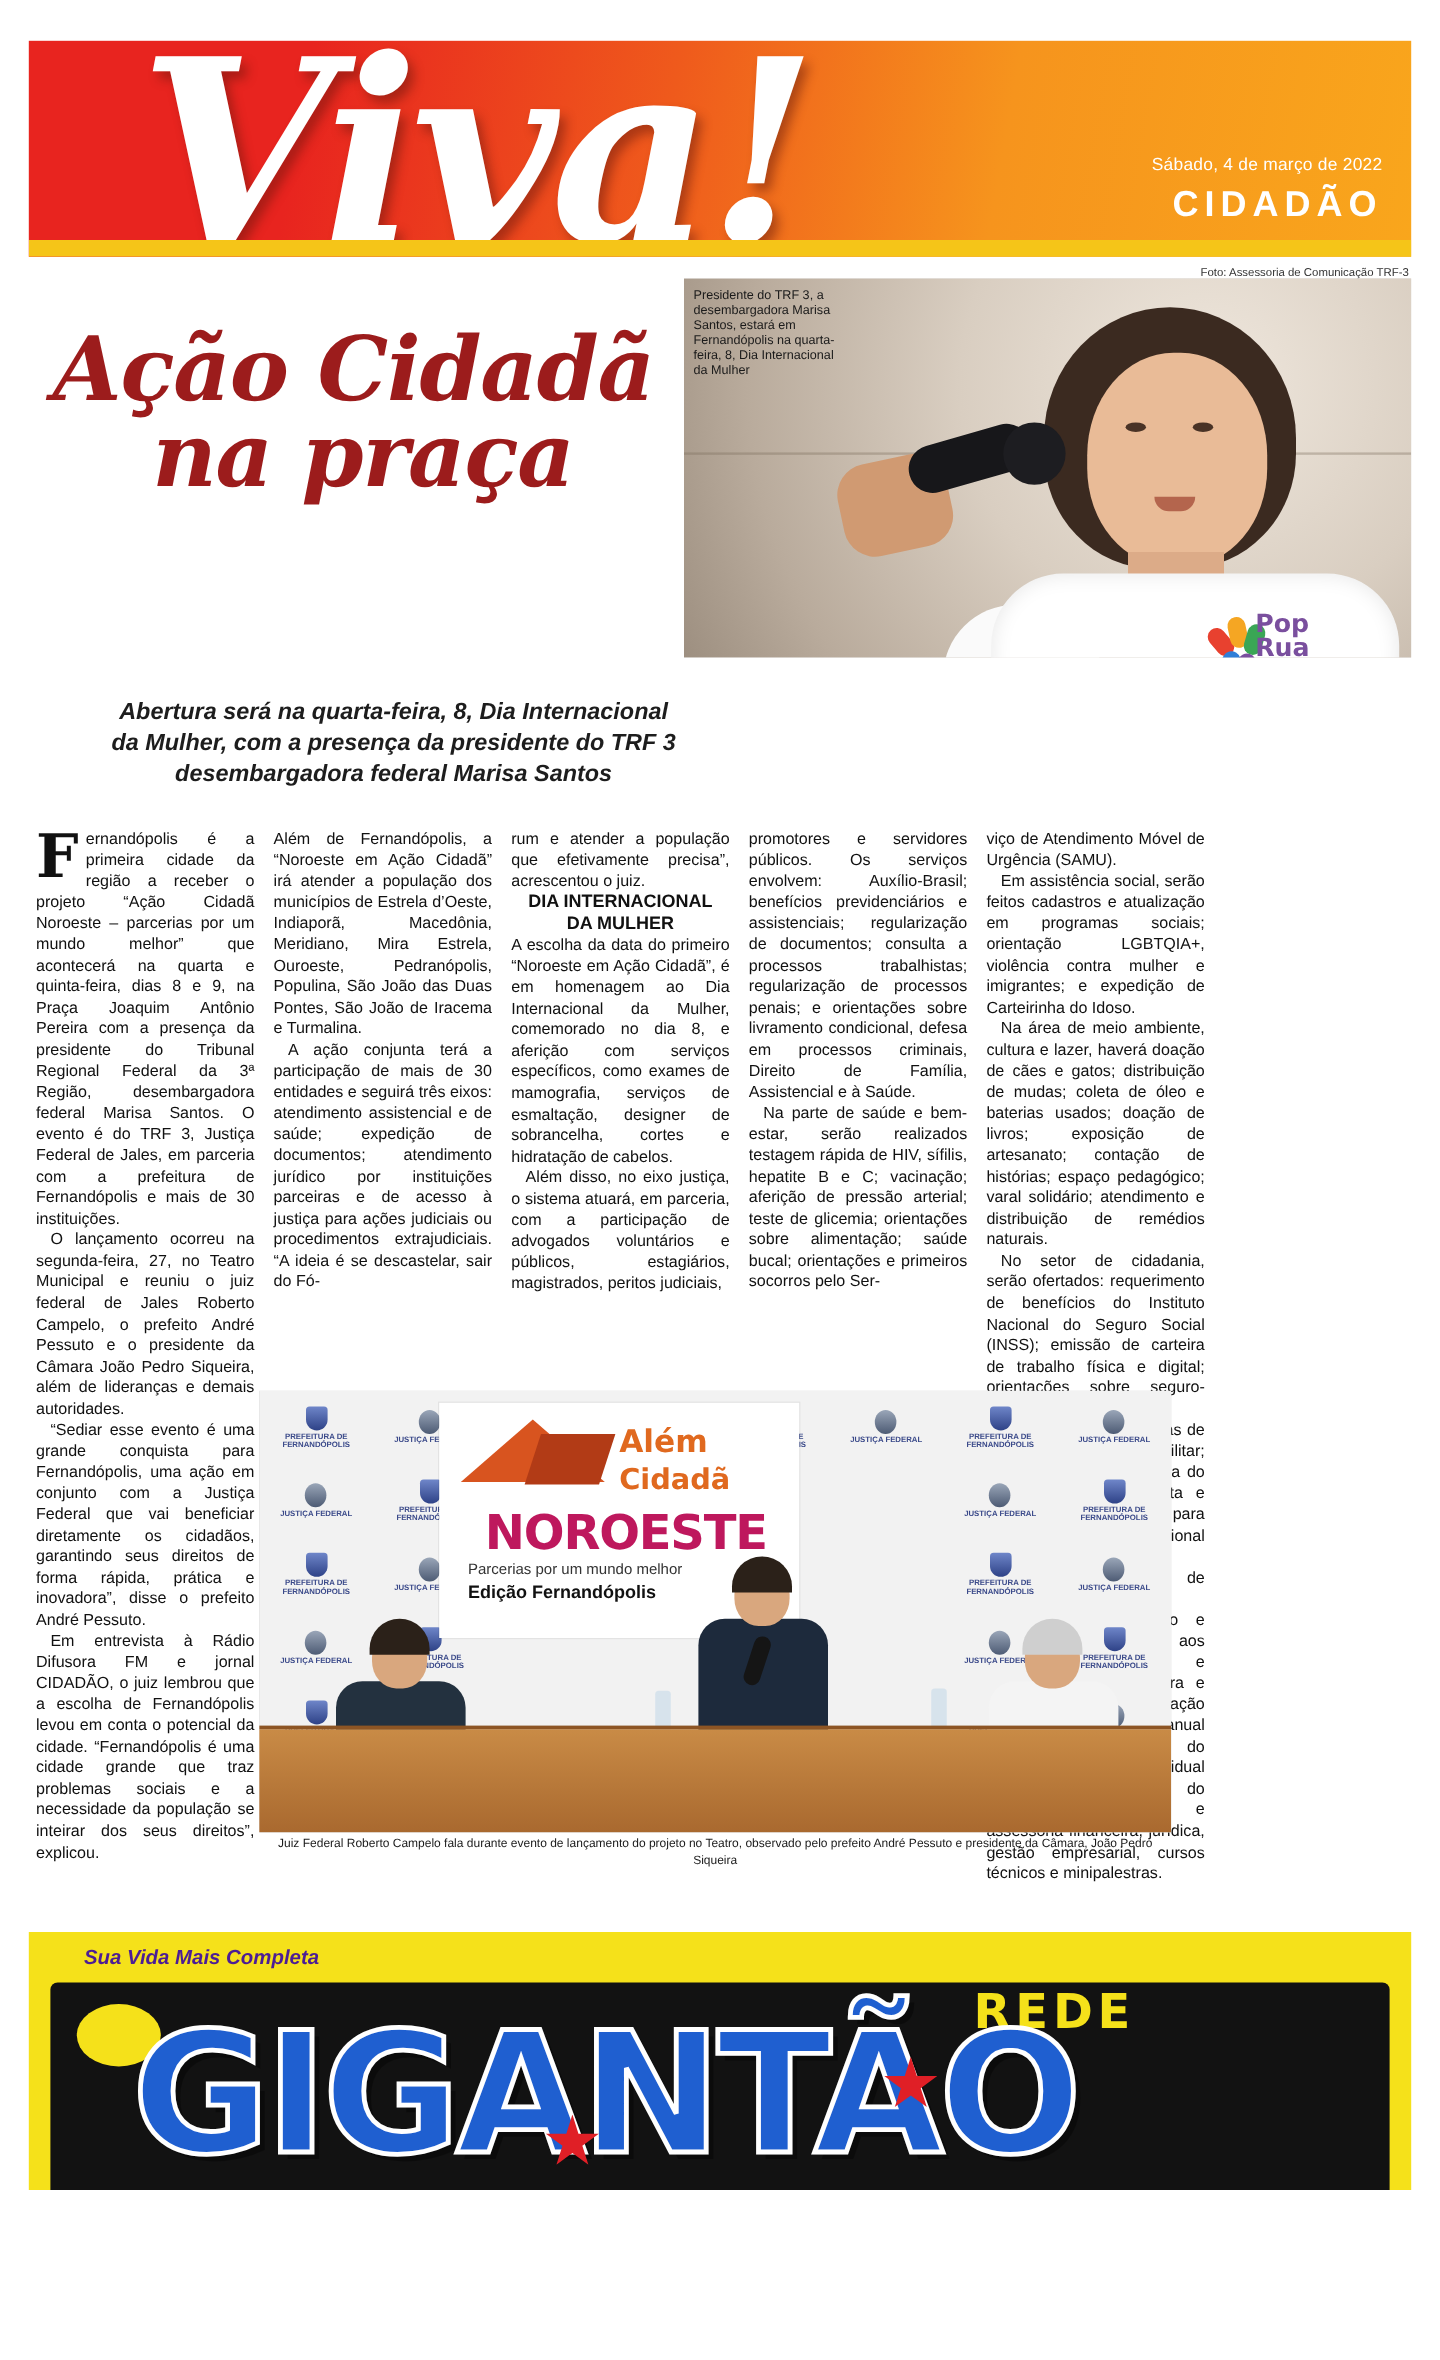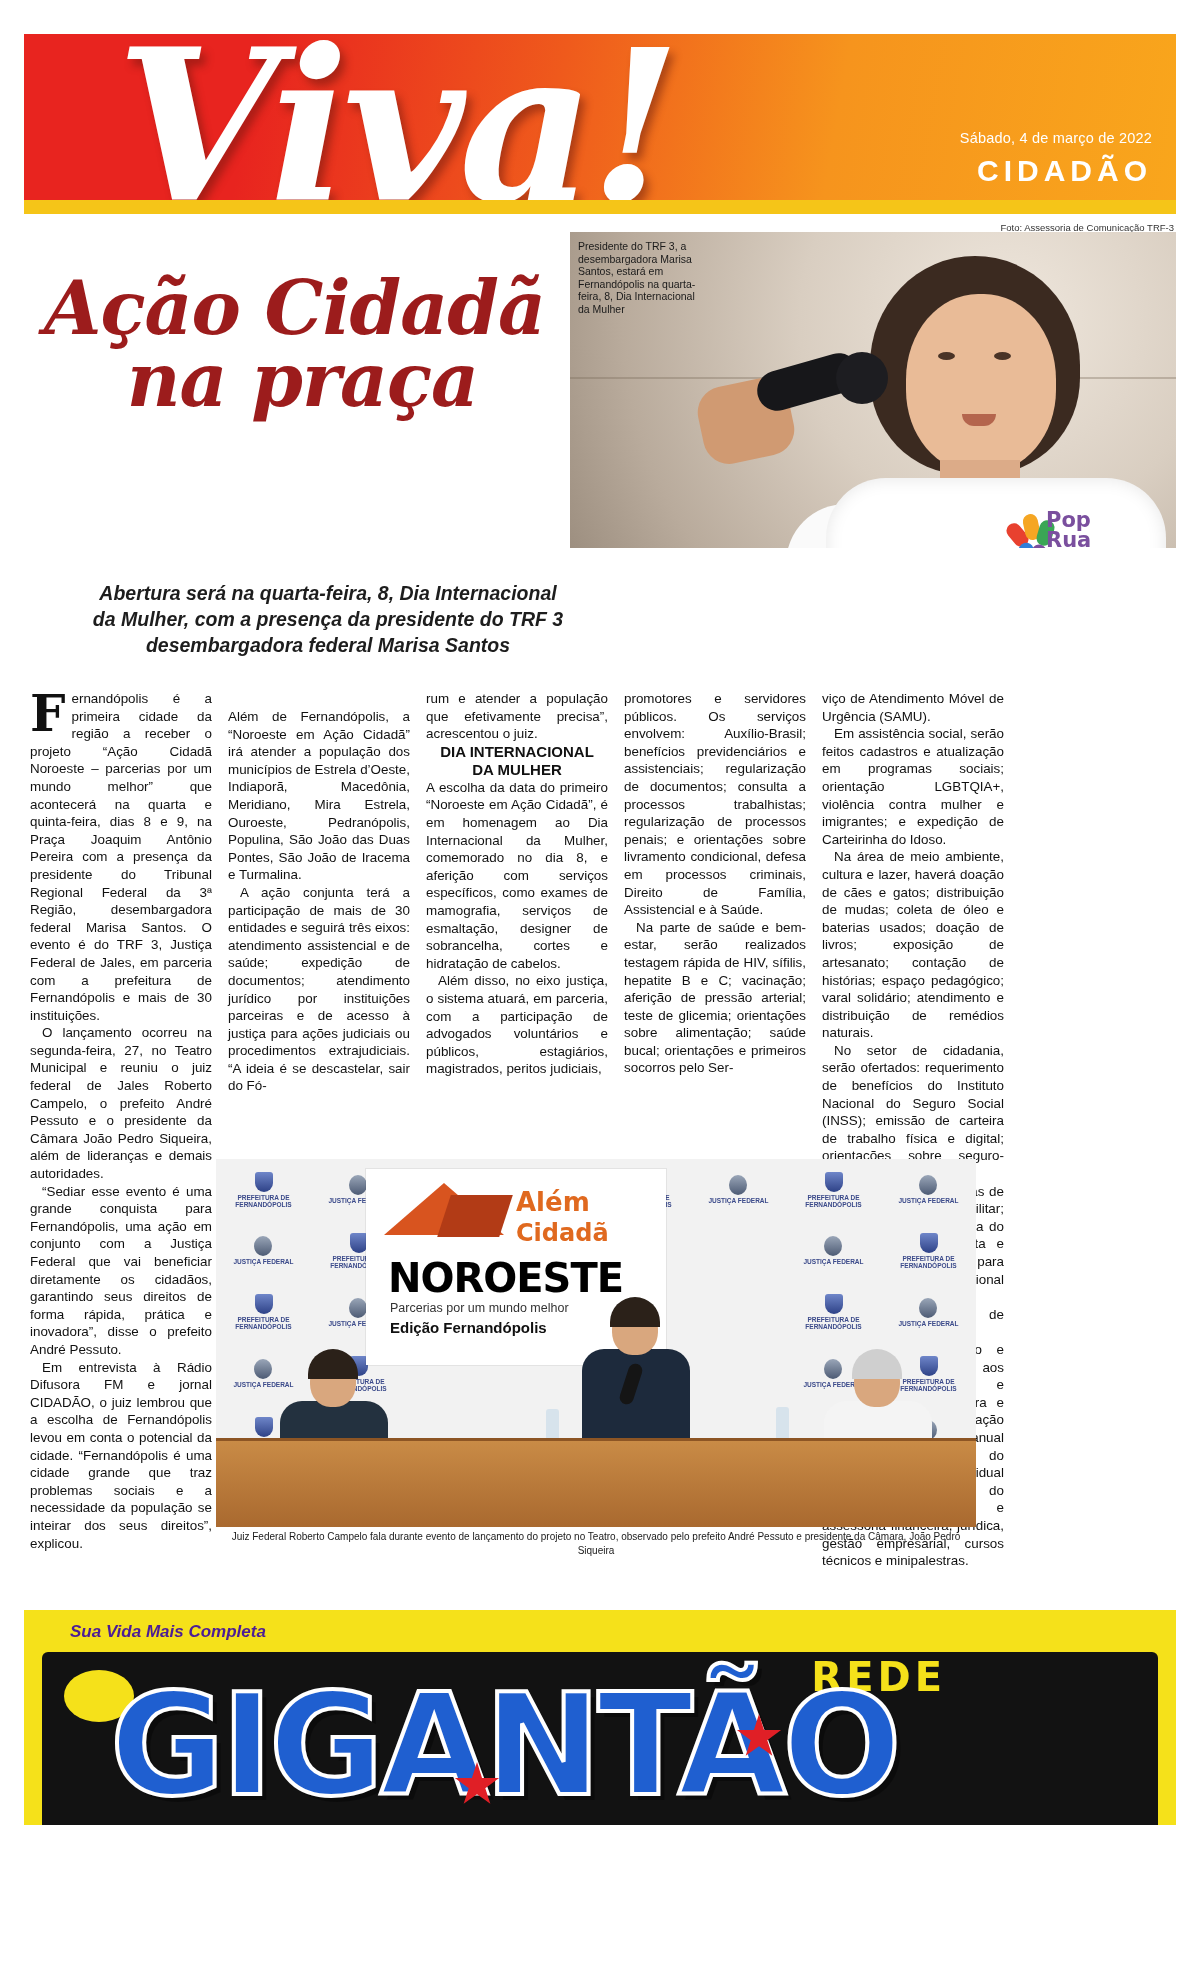--- a/index.html
+++ b/index.html
@@ -214,21 +214,21 @@
     width:180px;
     font-size:13.4px;
     line-height:17.6px;
     text-align:justify;
     color:#111;
     hyphens:auto;
   }
   .col p{margin:0;text-indent:12px;}
   .col p.first{text-indent:0;}
   #col1{left:0;   width:182px;}
-  #col2{left:198px;width:182px;margin-top:18px;}
+  #col2{left:198px;width:182px;}
   #col3{left:396px;width:182px;}
   #col4{left:594px;width:182px;}
   #col5{left:792px;width:182px;}
 
   .dropcap{
     float:left;
     font-family:"DejaVu Serif", serif;
     font-size:50px;
     line-height:40px;
     font-weight:bold;
@@ -287,21 +287,21 @@
     position:absolute;left:18px;top:14px;width:0;height:0;
     border-left:60px solid transparent;border-right:60px solid transparent;
     border-bottom:52px solid #d8541f;
   }
   .poster .roof2{
     position:absolute;left:78px;top:26px;width:62px;height:42px;background:#b23b16;
     transform:skewX(-18deg);
   }
   .poster .t1{position:absolute;left:150px;top:18px;font-size:26px;font-weight:bold;color:#e0691f;font-family:"DejaVu Sans",sans-serif;}
   .poster .t2{position:absolute;left:150px;top:50px;font-size:24px;font-weight:bold;color:#e0691f;font-family:"DejaVu Sans",sans-serif;}
-  .poster .t3{position:absolute;left:22px;top:86px;font-size:40px;font-weight:bold;color:#000000;letter-spacing:-1px;font-family:"DejaVu Sans",sans-serif;}
+  .poster .t3{position:absolute;left:38px;top:86px;font-size:40px;font-weight:bold;color:#be185d;letter-spacing:-1px;font-family:"DejaVu Sans",sans-serif;}
   .poster .t4{position:absolute;left:24px;top:132px;font-size:12.5px;color:#333;}
   .poster .t5{position:absolute;left:24px;top:150px;font-size:15px;font-weight:bold;color:#111;}
   .table{
     position:absolute;left:0;bottom:0;width:100%;height:86px;
     background:linear-gradient(#c98b46,#a9692f);
     border-top:3px solid #8d5524;
   }
   .person{position:absolute;}
   .p-head{width:46px;height:52px;border-radius:50% 50% 44% 44%;background:#d9a77e;}
   .p-hair{position:absolute;left:-2px;top:-6px;width:50px;height:30px;border-radius:25px 25px 0 0;background:#2b2119;}

